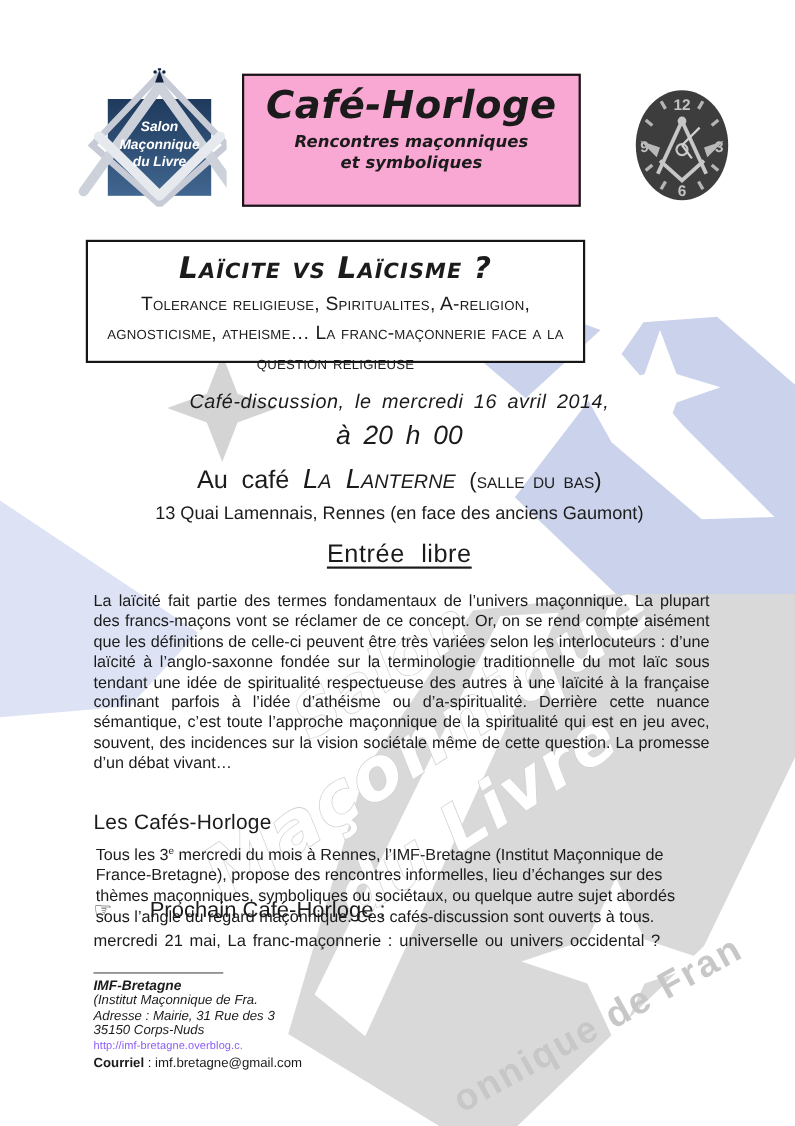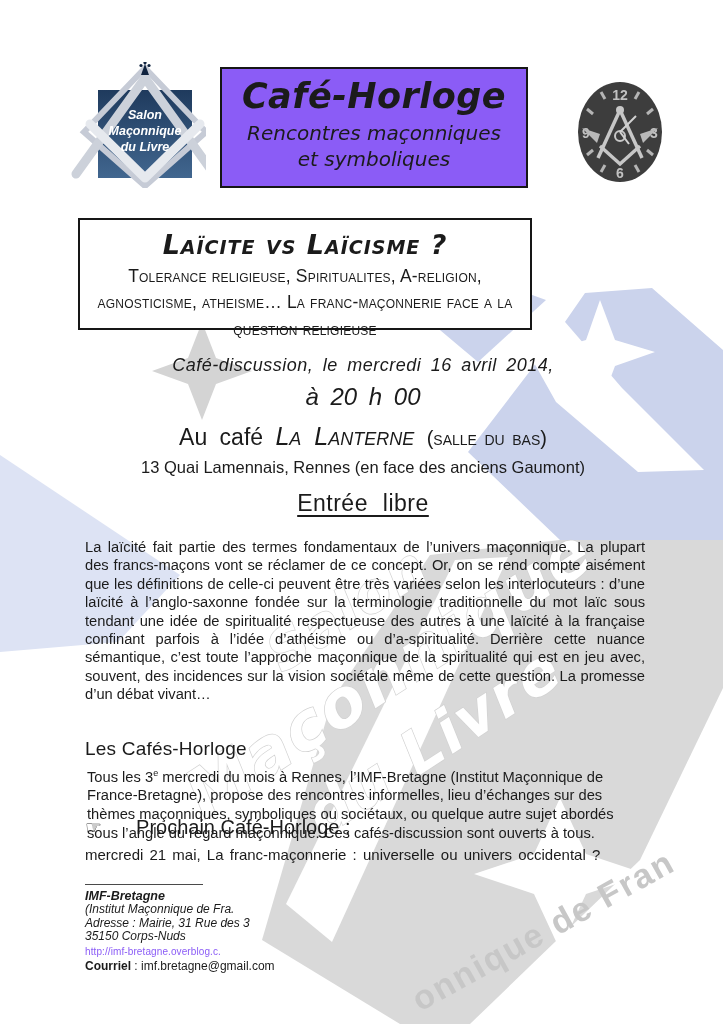--- a/index.html
+++ b/index.html
@@ -8,31 +8,31 @@
     background:#ffffff; overflow:hidden;
     font-family:"Liberation Sans", sans-serif; color:#1b1b1b;
   }
   .wm { position:absolute; left:0; top:0; width:723px; height:1024px; }
   .content { position:absolute; left:0; top:0; width:723px; height:1024px; }
 
   
   .logo-svg { position:absolute; left:56px; top:62px; width:150px; height:126px; }
   .header-box {
     position:absolute; left:220px; top:67px; width:308px; height:121px;
-    border:2px solid #161616; background:#8b5cf6; box-sizing:border-box;
+    border:2px solid #161616; background:#f9a8d4; box-sizing:border-box;
     text-align:center; padding-top:8px;
   }
   .header-title {
     font-family:"DejaVu Sans", sans-serif;
     font-size:35px; font-weight:bold; font-style:italic; letter-spacing:0.5px;
     line-height:1.1;
   }
   .header-sub {
     font-family:"DejaVu Sans", sans-serif;
-    font-size:20px; font-weight:normal; font-style:italic; line-height:1.3;
+    font-size:15px; font-weight:bold; font-style:italic; line-height:1.3;
     margin-top:4px;
   }
   .clock-svg { position:absolute; left:570px; top:76px; width:100px; height:112px; }
 
   
   .topic-box {
     position:absolute; left:78px; top:218px; width:454px; height:112px;
     border:2px solid #161616; background:#ffffff; box-sizing:border-box;
     text-align:center; padding-top:9px;
   }

